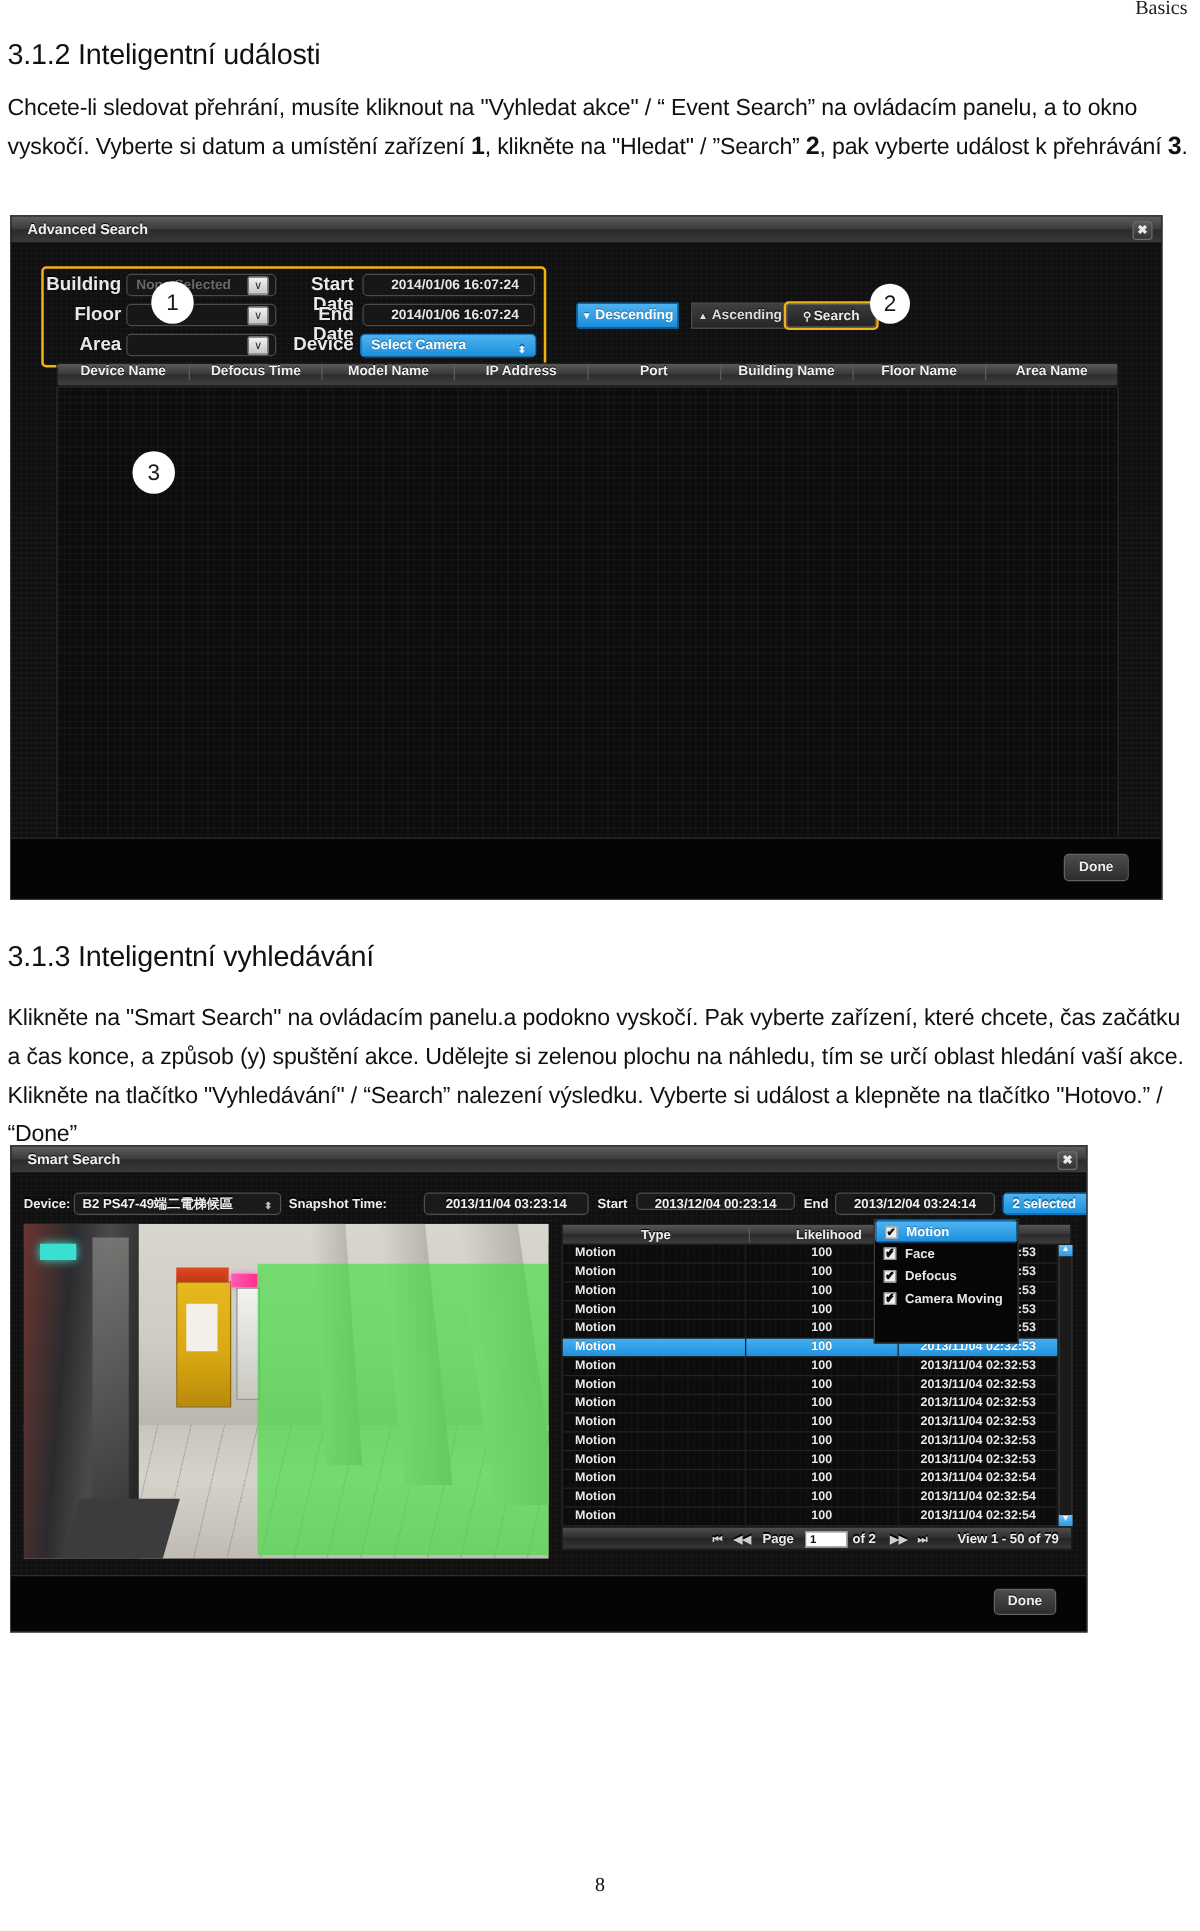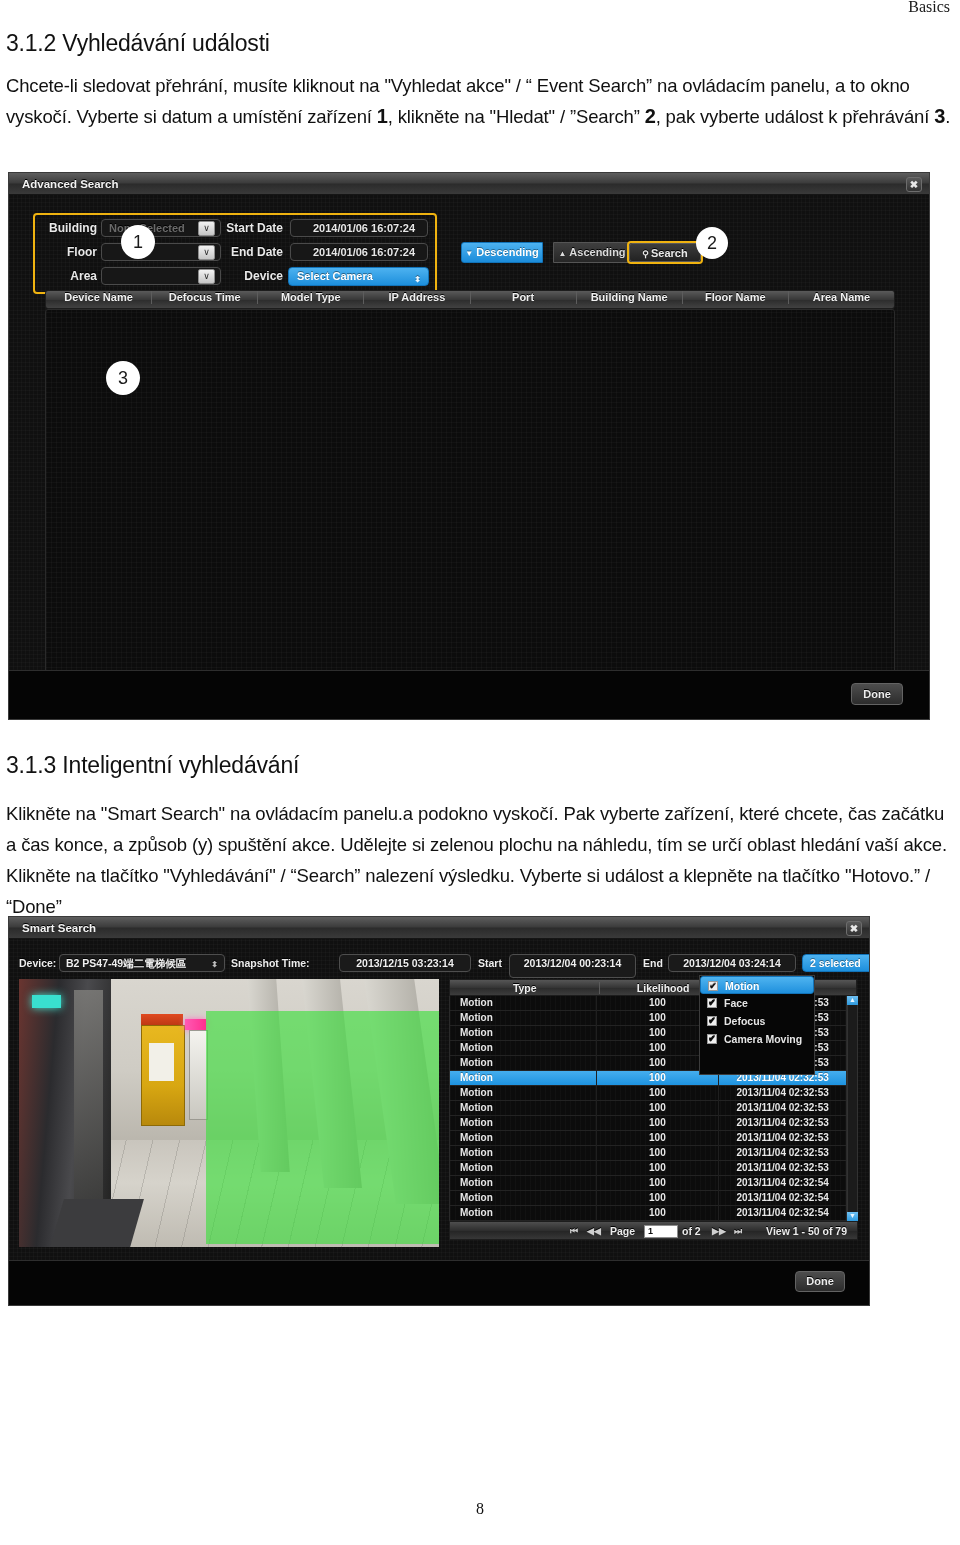--- a/index.html
+++ b/index.html
@@ -80,21 +80,21 @@
 
   
   #advSearch { left:8px; top:172px; width:922px; height:548px; }
   #advSearch .dlg-body { top:22px; }
 
   .hl-box {
     position:absolute; border:2px solid #f0b310; border-radius:4px;
     box-sizing:border-box;
   }
   .fld-label {
-    position:absolute; color:#e9e9e9; font-size:12px; font-weight:bold;
+    position:absolute; color:#e9e9e9; font-size:15px; font-weight:bold;
     text-align:right; text-shadow:0 -1px 0 #000; line-height:16px;
   }
   .fld-box {
     position:absolute; box-sizing:border-box;
     background:#171717; border:1px solid #4a4a4a; border-radius:4px;
     color:#c9c9c9; font-size:11px; font-weight:bold;
     line-height:16px; padding-left:7px;
     text-shadow:0 -1px 0 #000;
   }
   .fld-box.dim { color:#6a6a6a; }
@@ -344,21 +344,21 @@
   }
   .pg-view { position:absolute; right:10px; line-height:18px; }
 </style>
 </head>
 <body>
 
 <div class="page">
 
   <div class="runhead">Basics</div>
 
-  <div class="h-sec" style="top:30px;">3.1.2 Vyhledávání události</div>
+  <div class="h-sec" style="top:30px;">3.1.2 Inteligentní události</div>
   <div class="para" style="top:70px;">Chcete-li sledovat přehrání, musíte kliknout na "Vyhledat akce" / “ Event Search”    na ovládacím panelu, a to okno vyskočí. Vyberte si datum a umístění zařízení <b>1</b>, klikněte na "Hledat" / ”Search” <b>2</b>, pak vyberte událost k přehrávání <b>3</b>.</div>
 
   <div class="dlg" id="advSearch">
     <div class="dlg-title">Advanced Search</div>
     <div class="dlg-close">✖</div>
 
     <div class="dlg-body">
 
       <div class="hl-box" style="left:24px; top:18px; width:404px; height:81px;"></div>
 
@@ -394,21 +394,21 @@
       </div>
 
       <div class="hl-box" style="left:618px; top:46px; width:76px; height:23px;"></div>
       <div class="btn-search" style="left:620px; top:48px; width:72px; height:19px;">
         <span style="font-size:9px; margin-right:2px;">⚲</span><span>Search</span>
       </div>
 
       <div class="tbl-head" style="left:36px; top:95px; width:850px; height:19px;" id="advCols">
           <div class="th">Device Name</div>
           <div class="th">Defocus Time</div>
-          <div class="th">Model Type</div>
+          <div class="th">Model Name</div>
           <div class="th">IP Address</div>
           <div class="th">Port</div>
           <div class="th">Building Name</div>
           <div class="th">Floor Name</div>
           <div class="th">Area Name</div>
         </div>
 
       <div class="grid-area" style="left:36px; top:114px; width:850px; height:380px;"></div>
     </div>
 
@@ -430,24 +430,24 @@
 
     <div class="dlg-body">
 
       <div class="ss-label" style="left:10px; top:16px;">Device:</div>
       <div class="ss-field left" style="left:50px; top:15px; width:166px; height:18px;">
         <span>B2 PS47-49端二電梯候區</span>
         <span class="spin">⬍</span>
       </div>
 
       <div class="ss-label" style="left:222px; top:16px;">Snapshot Time:</div>
-      <div class="ss-field" style="left:330px; top:15px; width:132px; height:18px;">2013/12/15 03:23:14</div>
+      <div class="ss-field" style="left:330px; top:15px; width:132px; height:18px;">2013/11/04 03:23:14</div>
 
       <div class="ss-label" style="left:469px; top:16px;">Start</div>
-      <div class="ss-field" style="left:500px; top:15px; width:127px; height:24px;">2013/12/04 00:23:14</div>
+      <div class="ss-field" style="left:500px; top:15px; width:127px; height:14px;">2013/12/04 00:23:14</div>
 
       <div class="ss-label" style="left:634px; top:16px;">End</div>
       <div class="ss-field" style="left:659px; top:15px; width:128px; height:18px;">2013/12/04 03:24:14</div>
 
       <div class="ss-blue" style="left:793px; top:15px; width:110px; height:18px;">
         <span>2 selected</span>
         
       </div>
 
       <div class="preview" style="left:10px; top:40px; width:420px; height:268px;">

